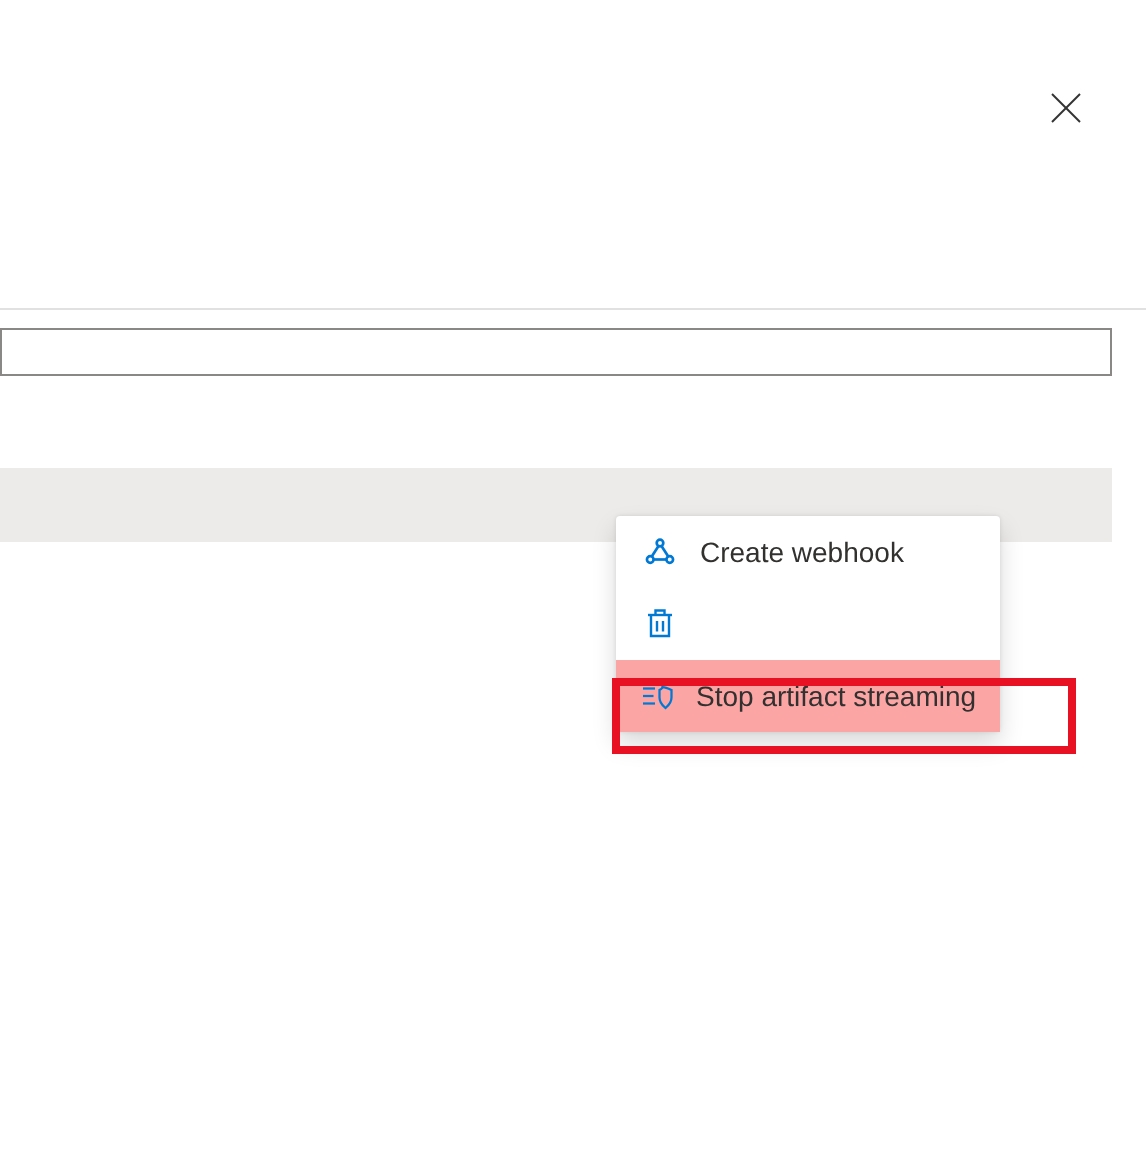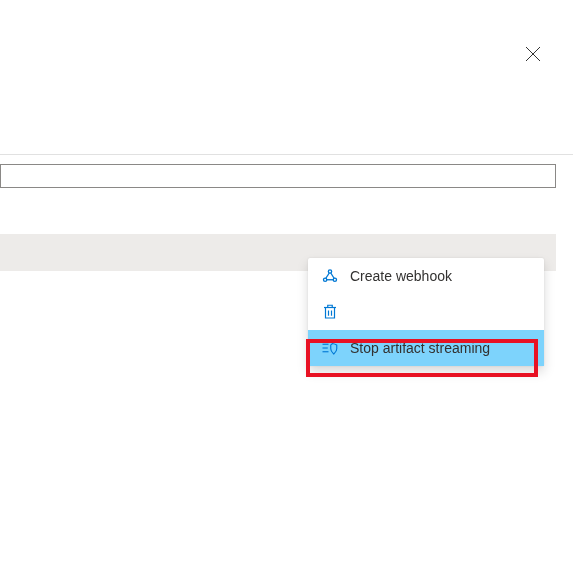--- a/index.html
+++ b/index.html
@@ -52,21 +52,21 @@
       top: 234px;
       left: 0;
       width: 556px;
       height: 37px;
       background: #edebe9;
     }
     .context-menu {
       position: absolute;
       top: 258px;
       left: 308px;
-      width: 236px;
+      width: 192px;
       background: #ffffff;
       box-shadow: 0 6px 12px rgba(0,0,0,0.15), 0 0 2px rgba(0,0,0,0.1);
       border-radius: 2px;
     }
     .menu-item {
       display: flex;
       align-items: center;
       height: 36px;
       padding: 0 12px;
       cursor: pointer;
@@ -89,21 +89,21 @@
       position: absolute;
       top: 339px;
       left: 306px;
       width: 232px;
       height: 38px;
       border: 4px solid #e81123;
       pointer-events: none;
       z-index: 10;
     }
     .menu-item.highlighted {
-      background: #7dd3fc;
+      background: #fca5a5;
     }
     .menu-label {
       white-space: nowrap;
     }
   </style>
 </head>
 <body>
 
 <div class="close-btn">
   <svg viewBox="0 0 16 16" fill="none" stroke="#333333" stroke-width="1">

